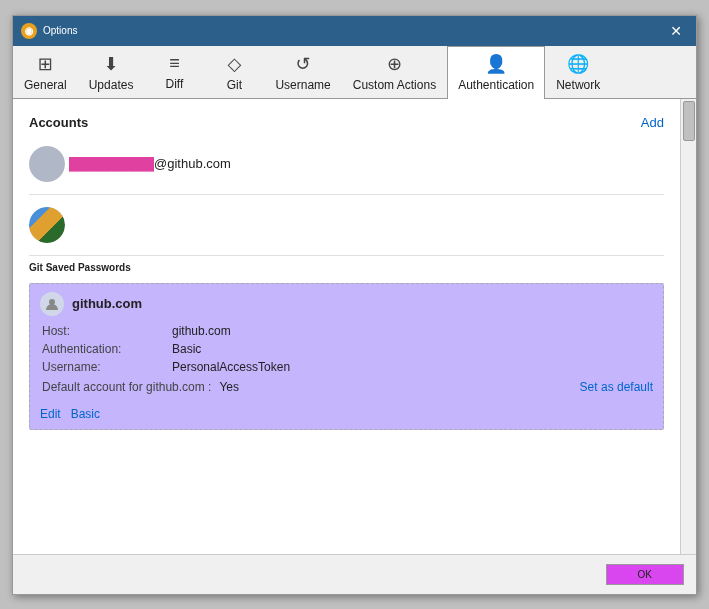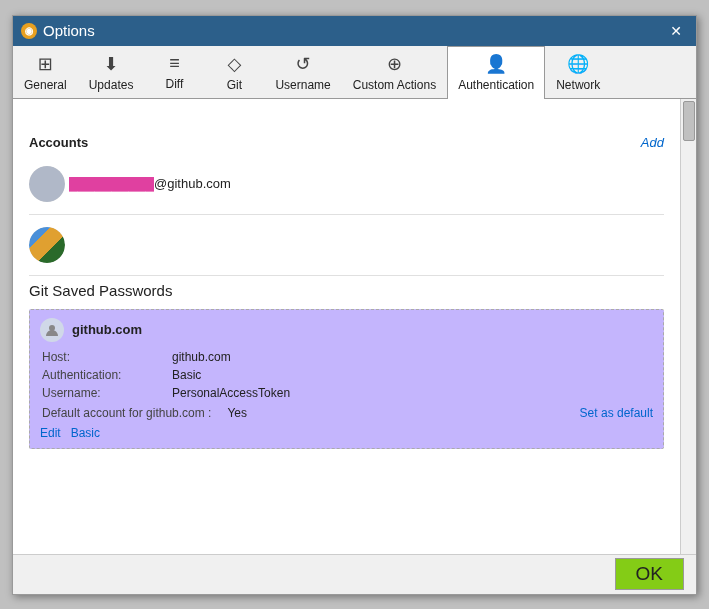--- a/index.html
+++ b/index.html
@@ -40,21 +40,21 @@
       border-radius: 50%;
       display: flex;
       align-items: center;
       justify-content: center;
       font-size: 10px;
       font-weight: bold;
       color: white;
     }
     .title-bar-title {
       flex: 1;
-      font-size: 15px;
+      font-size: 10px;
     }
     .title-bar-close {
       cursor: pointer;
       font-size: 14px;
       padding: 2px 6px;
       color: white;
     }
     .tabs-bar {
       background: #f0f0f0;
       border-bottom: 1px solid #999;
@@ -112,33 +112,31 @@
       background: #c0c0c0;
       border: 1px solid #999;
       margin: 2px;
       border-radius: 2px;
     }
     .section-header {
       display: flex;
       align-items: flex-start;
       justify-content: space-between;
       margin-bottom: 10px;
-      margin-top: 20px;
     }
     .section-title {
       font-size: 13px;
       font-weight: bold;
       color: #222;
     }
     .add-link {
       color: #0066cc;
       cursor: pointer;
       font-size: 13px;
       text-decoration: none;
-      font-style: italic;
     }
     .account-item {
       display: flex;
       align-items: center;
       padding: 6px 0;
       gap: 4px;
     }
     .avatar {
       width: 36px;
       height: 36px;
@@ -171,22 +169,22 @@
       border-radius: 2px;
       color: #e040a0;
       font-size: 12px;
     }
     .divider {
       border: none;
       border-top: 1px solid #e0e0e0;
       margin: 6px 0;
     }
     .git-passwords-title {
-      font-size: 15px;
-      font-weight: normal;
+      font-size: 10px;
+      font-weight: bold;
       color: #222;
       margin-bottom: 10px;
     }
     .password-entry {
       border: 1px dashed #aaa;
       border-radius: 2px;
       padding: 8px 10px;
       background: #c4b5fd;
     }
     .password-host-row {
@@ -255,25 +253,25 @@
       height: 40px;
       background: #f0f0f0;
       border-top: 1px solid #ccc;
       display: flex;
       align-items: center;
       justify-content: flex-end;
       padding: 0 12px;
       flex-shrink: 0;
     }
     .ok-button {
-      background: #84cc16;
+      background: #d946ef;
       border: 1px solid #999;
-      padding: 4px 20px;
-      cursor: pointer;
-      font-size: 19px;
+      padding: 4px 31px;
+      cursor: pointer;
+      font-size: 10px;
       color: #222;
     }
   </style>
 </head>
 <body>
 
 <div class="window">
 
   <div class="title-bar">
     <div class="title-bar-icon">◉</div>
@@ -365,28 +363,28 @@
           <span class="detail-label">Authentication: </span>
           <span class="detail-value">Basic</span>
         </div>
 
         <div class="detail-row">
           <span class="detail-label">Username: </span>
           <span class="detail-value">PersonalAccessToken</span>
         </div>
 
         <div class="detail-row-actions">
-          <div style="display:flex; align-items:center; gap:16px;">
+          <div style="display:flex; align-items:center; gap:8px;">
             <span class="detail-label">Default account for github.com : </span>
             <span class="detail-value">Yes</span>
           </div>
           <a class="set-default-link">Set as default</a>
         </div>
 
-        <div class="action-links" style="margin-top:6px;">
+        <div class="action-links" style="margin-top:13px;">
           <a class="action-link">Edit</a>
           <a class="action-link">Basic</a>
         </div>
       </div>
 
     </div>
 
     <div class="scroll-bar">
       <div class="scroll-thumb"></div>
     </div>

